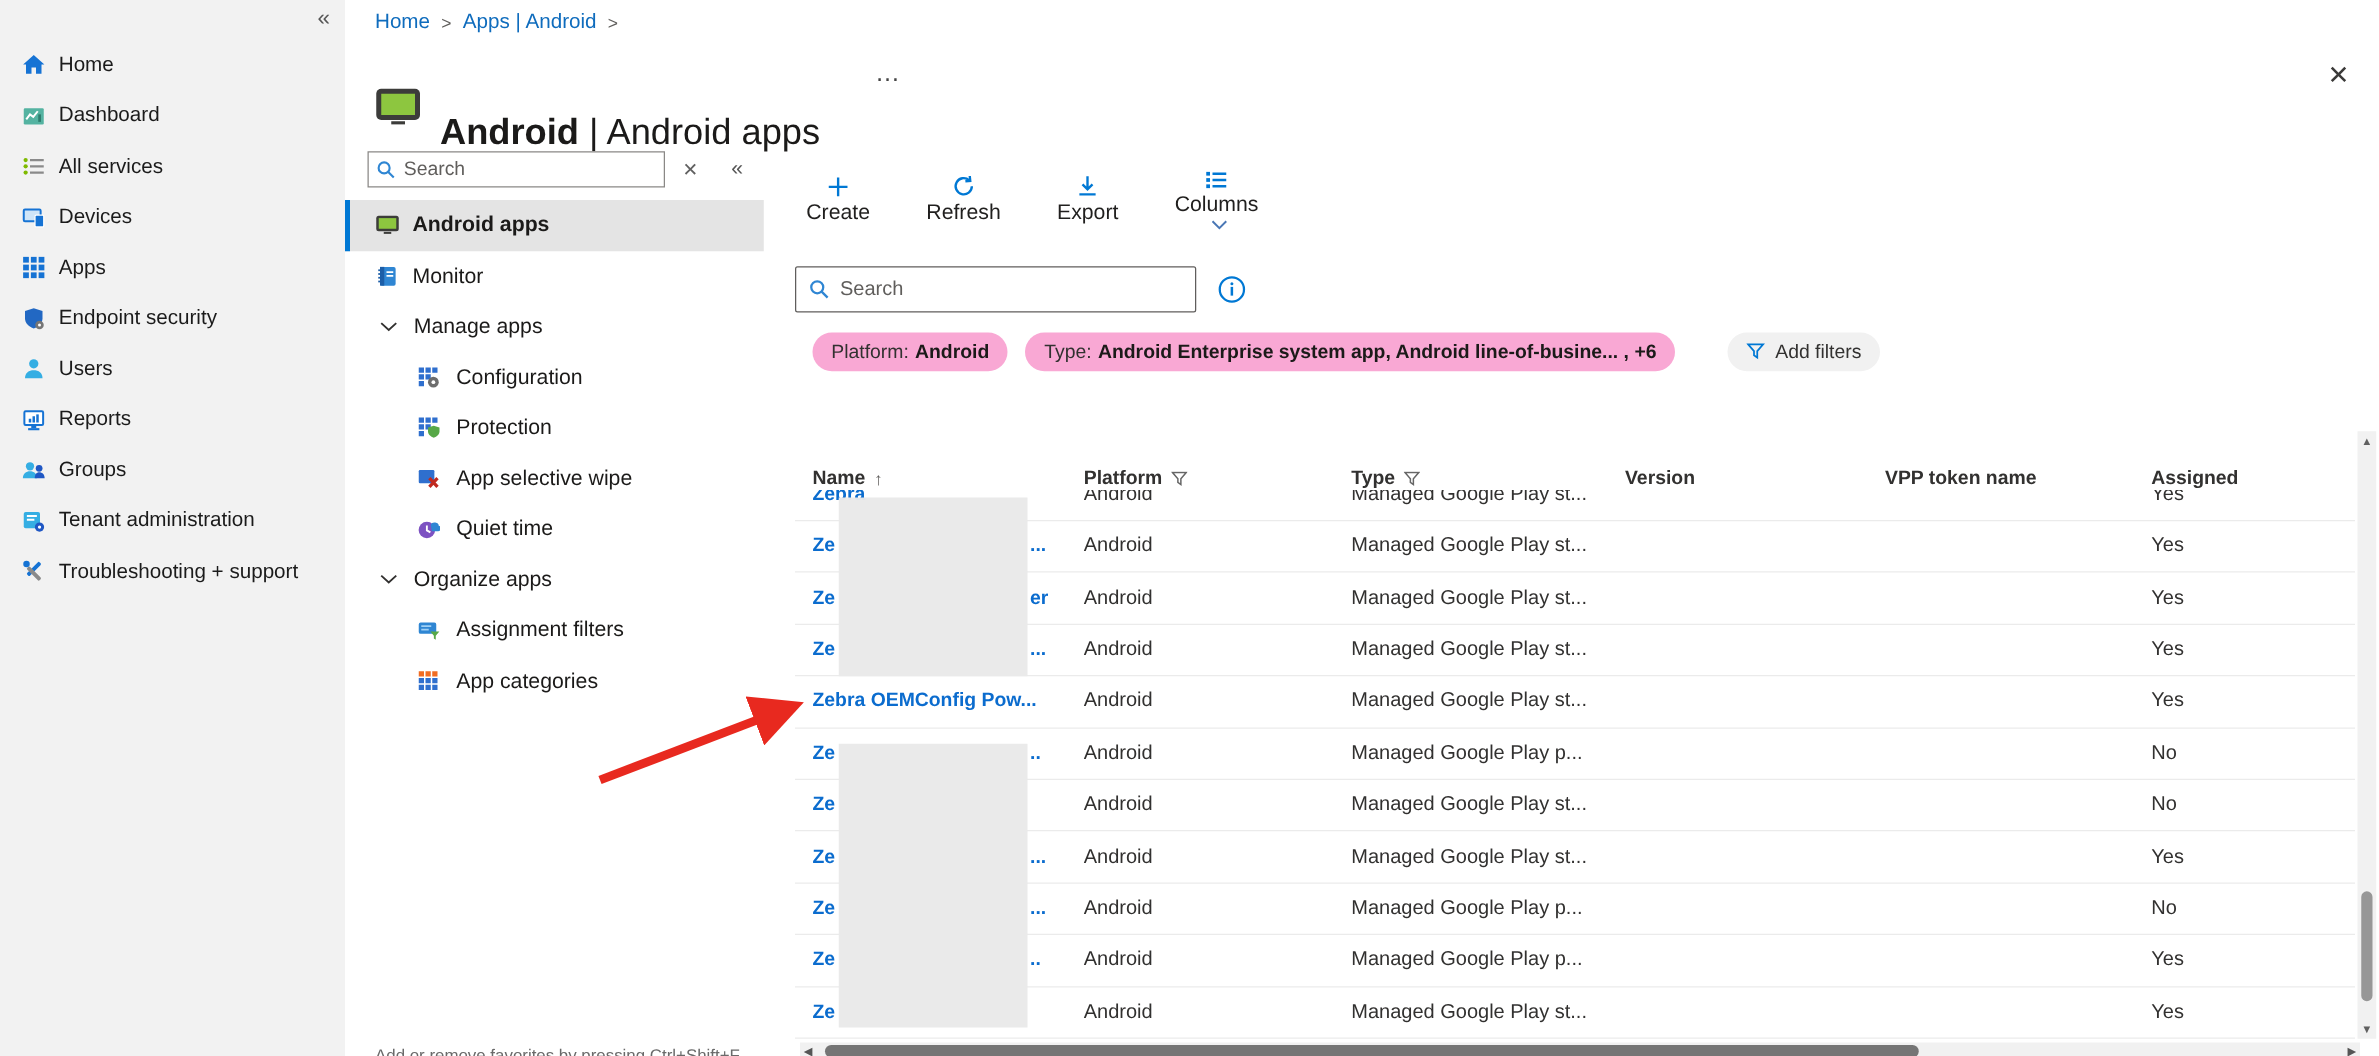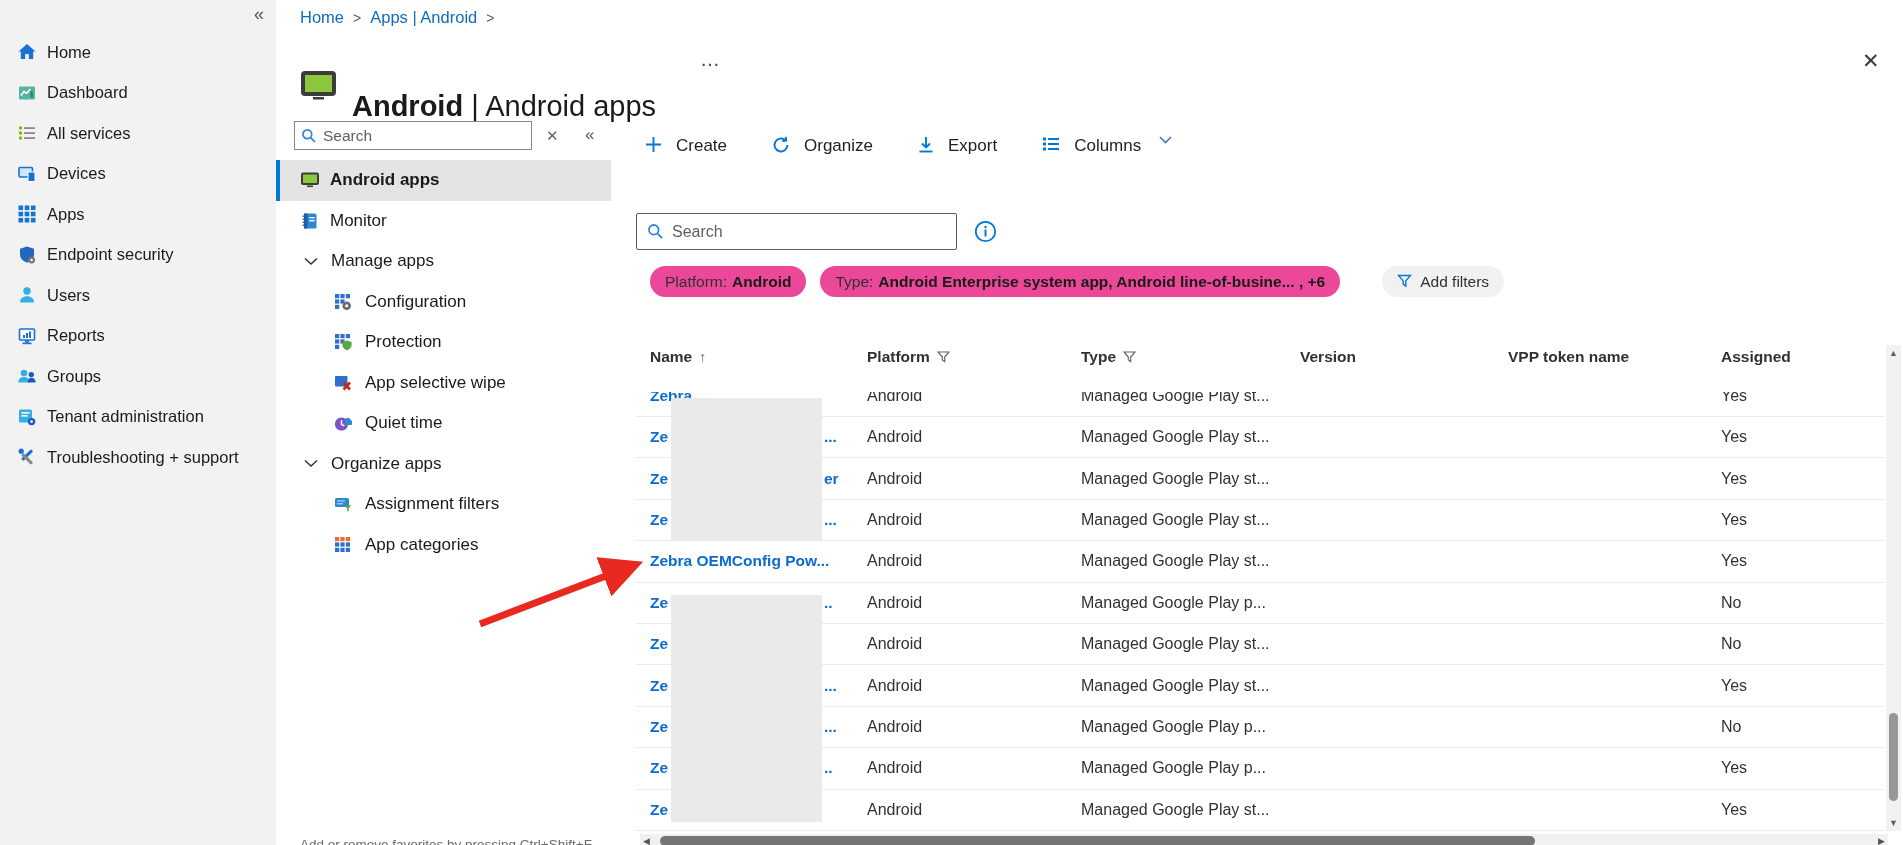--- a/index.html
+++ b/index.html
@@ -38,38 +38,38 @@
   .bn-top { padding-left:24px; } .bn-top .bicon { margin-right:10px; }
   .bn-group { padding-left:28px; } .bn-group .chev { margin-right:13px; display:flex; }
   .bn-sub { padding-left:57px;text-align:right; } .bn-sub .bicon { margin-right:12px; }
   .bn-selected { background:#e4e4e4; }
   .bn-selected:before { content:""; position:absolute; left:0; top:0; bottom:0; width:4px; background:#0078d4; }
   .bn-selected span.lbl { font-weight:700; }
   .blade-hint { position:absolute; left:300px; top:837px; font-size:13.5px; color:#6a6a6a; white-space:nowrap; }
 
   
   .toolbar { position:absolute; left:645px; top:136px; display:flex; align-items:center; gap:45px; }
-  .tb-btn { display:flex; gap:14px; cursor:pointer; font-size:17px; color:#201f1e; }
+  .tb-btn { display:flex; align-items:center; gap:2px; cursor:pointer; font-size:17px; color:#201f1e;flex-direction:column; }
   .tb-btn svg { display:block; }
 
   
   .main-search { position:absolute; left:636px; top:213px; width:321px; height:37px; border:1px solid #605e5c; border-radius:2px; display:flex; align-items:center; padding:0 10px; background:#fff; }
   .main-search input { border:none; outline:none; font-size:16px; width:100%; color:#323130; background:transparent; font-family:inherit; }
   .main-search input::placeholder { color:#605e5c; }
   .info-icon { position:absolute; left:974px; top:220px; cursor:pointer; }
 
   
   .pills { position:absolute; left:650px; top:266px; display:flex; align-items:center; gap:14px; }
-  .pill { height:31px; border-radius:16px; background:#ec4899; display:flex; align-items:center; padding:0 15px; font-size:15.5px; color:#323130; white-space:nowrap; cursor:pointer; }
+  .pill { height:31px; border-radius:16px; background:#f9a8d4; display:flex; align-items:center; padding:0 15px; font-size:15.5px; color:#323130; white-space:nowrap; cursor:pointer; }
   .pill b { color:#1b1a19; margin-left:5px; font-weight:700; }
   .pill-add { background:#f1f1f1; margin-left:28px; gap:8px; }
 
   
   .tgrid { display:grid; grid-template-columns:217px 214px 219px 208px 213px auto; }
-  .thead { position:absolute; left:636px; top:336px; width:1248px; height:42px; align-items:center; padding-left:14px; }
+  .thead { position:absolute; left:636px; top:362px; width:1248px; height:42px; align-items:center; padding-left:14px; }
   .th { font-size:15.5px; font-weight:700; color:#323130; display:flex; align-items:center; gap:7px; }
   .sort-arrow { font-size:14px; color:#605e5c; font-weight:400; }
   .rows { position:absolute; left:636px; top:392px; width:1248px; z-index:1; }
   .trow { height:41.4px; border-bottom:1px solid #ebebeb; align-items:center; padding-left:14px; }
   .trow.clipped { height:25px; overflow:hidden; }
   .trow.clipped .cell { margin-top:-16px; }
   .cell { font-size:16px; color:#323130; white-space:nowrap; overflow:hidden; }
   .cell.name { position:relative; }
   .cell.name a { color:#0b6cce; font-weight:700; font-size:15.5px; text-decoration:none; cursor:pointer; }
   .cell.name .tail { position:absolute; left:174px; top:50%; transform:translateY(-50%); color:#0b6cce; font-weight:700; font-size:15.5px; }
@@ -387,21 +387,21 @@
       </span>
     <span>Create</span>
   </div>
   <div class="tb-btn">
     <span style="display:flex;">
         <svg width="18" height="18">
           <path d="M15.5 9a6.5 6.5 0 1 1-2.2-4.9" fill="none" stroke="#0078d4" stroke-width="1.9"></path>
           <path d="M13.8 0.8l0.4 3.9-3.9 0.3" fill="none" stroke="#0078d4" stroke-width="1.9"></path>
         </svg>
       </span>
-    <span>Organize</span>
+    <span>Refresh</span>
   </div>
   <div class="tb-btn">
     <span style="display:flex;">
         <svg width="16" height="18">
           <path d="M8 1v10M4 7.5L8 11.5 12 7.5" fill="none" stroke="#0078d4" stroke-width="1.9"></path>
           <path d="M1.5 15.5h13" stroke="#0078d4" stroke-width="1.9"></path>
         </svg>
       </span>
     <span>Export</span>
   </div>

